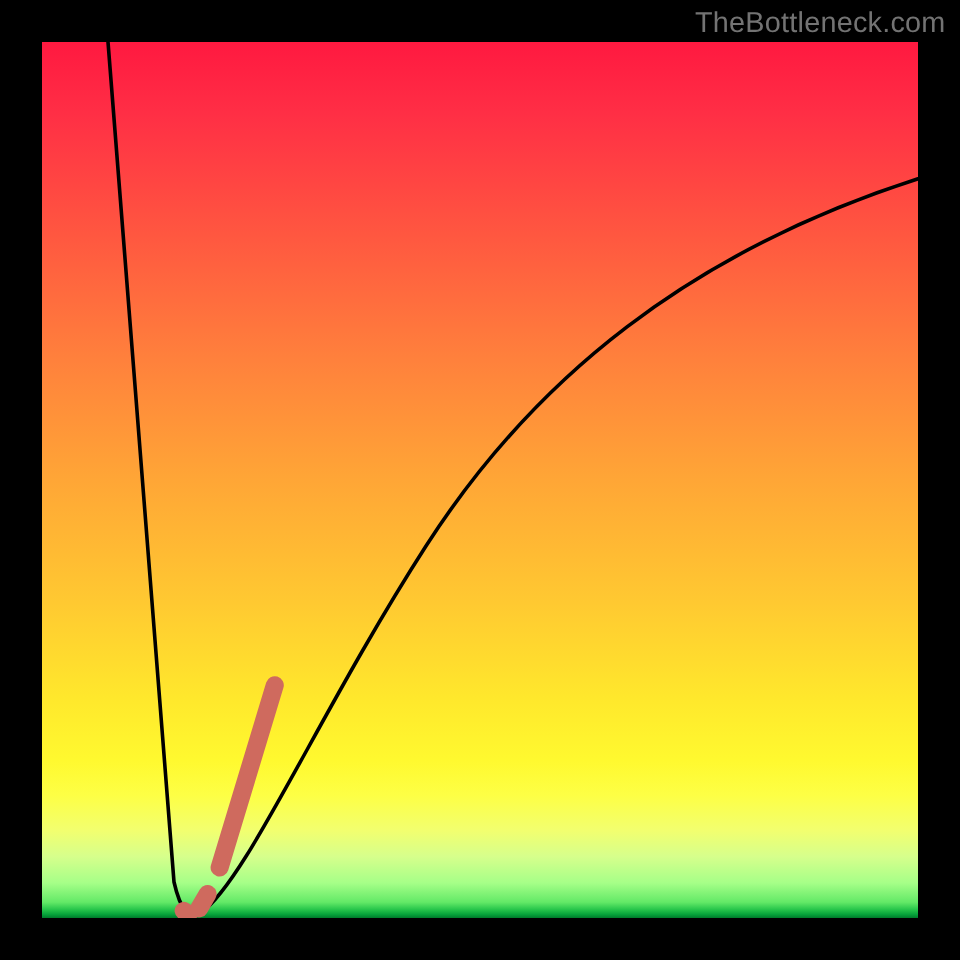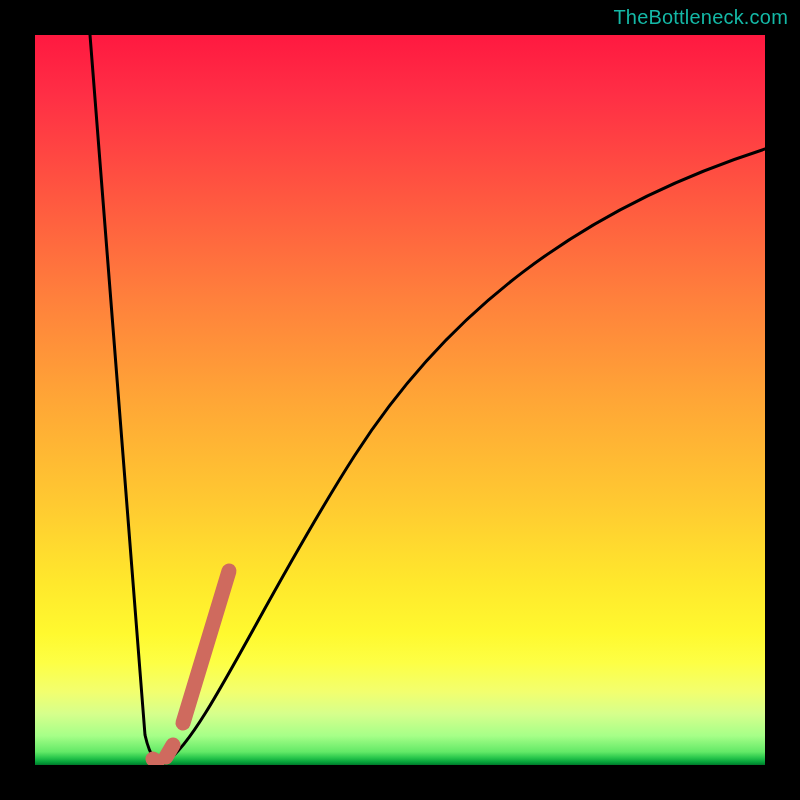--- a/index.html
+++ b/index.html
@@ -50,22 +50,22 @@
   svg.curve {
     position: absolute;
     left: 0; top: 0;
     width: 730px;
     height: 730px;
   }
   .watermark {
     position: absolute;
     top: 6px;
     right: 12px;
-    color: #14b8a6;
-    font-size: 20px;
+    color: #737373;
+    font-size: 24px;
     font-weight: 500;
     letter-spacing: 0.2px;
     user-select: none;
   }
 </style>
 </head>
 <body>
 
 <div class="frame">
   <div class="plot-area">

